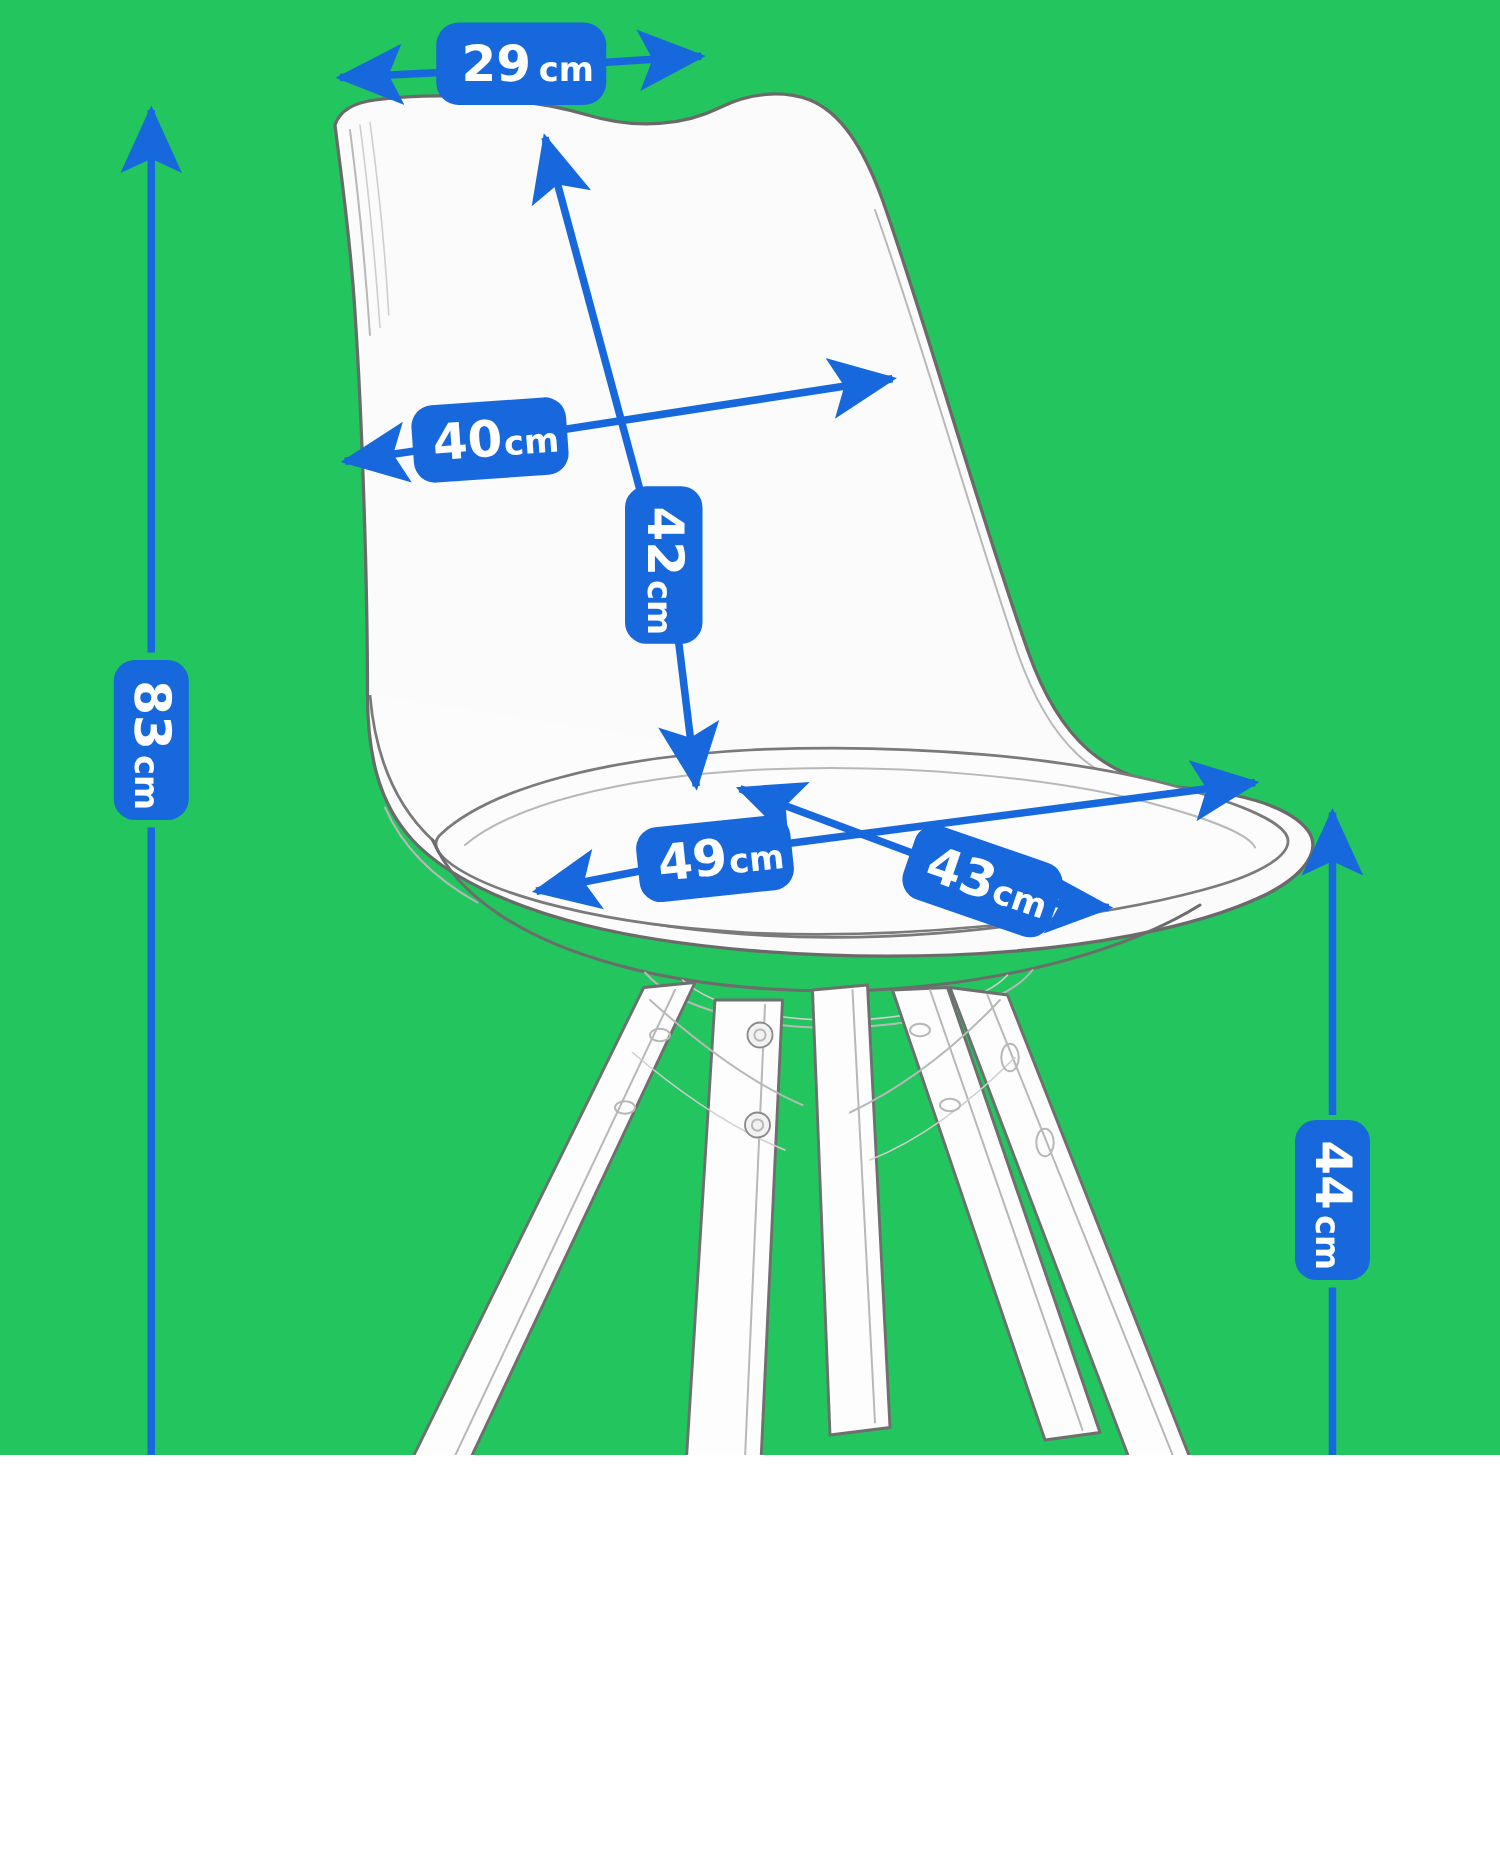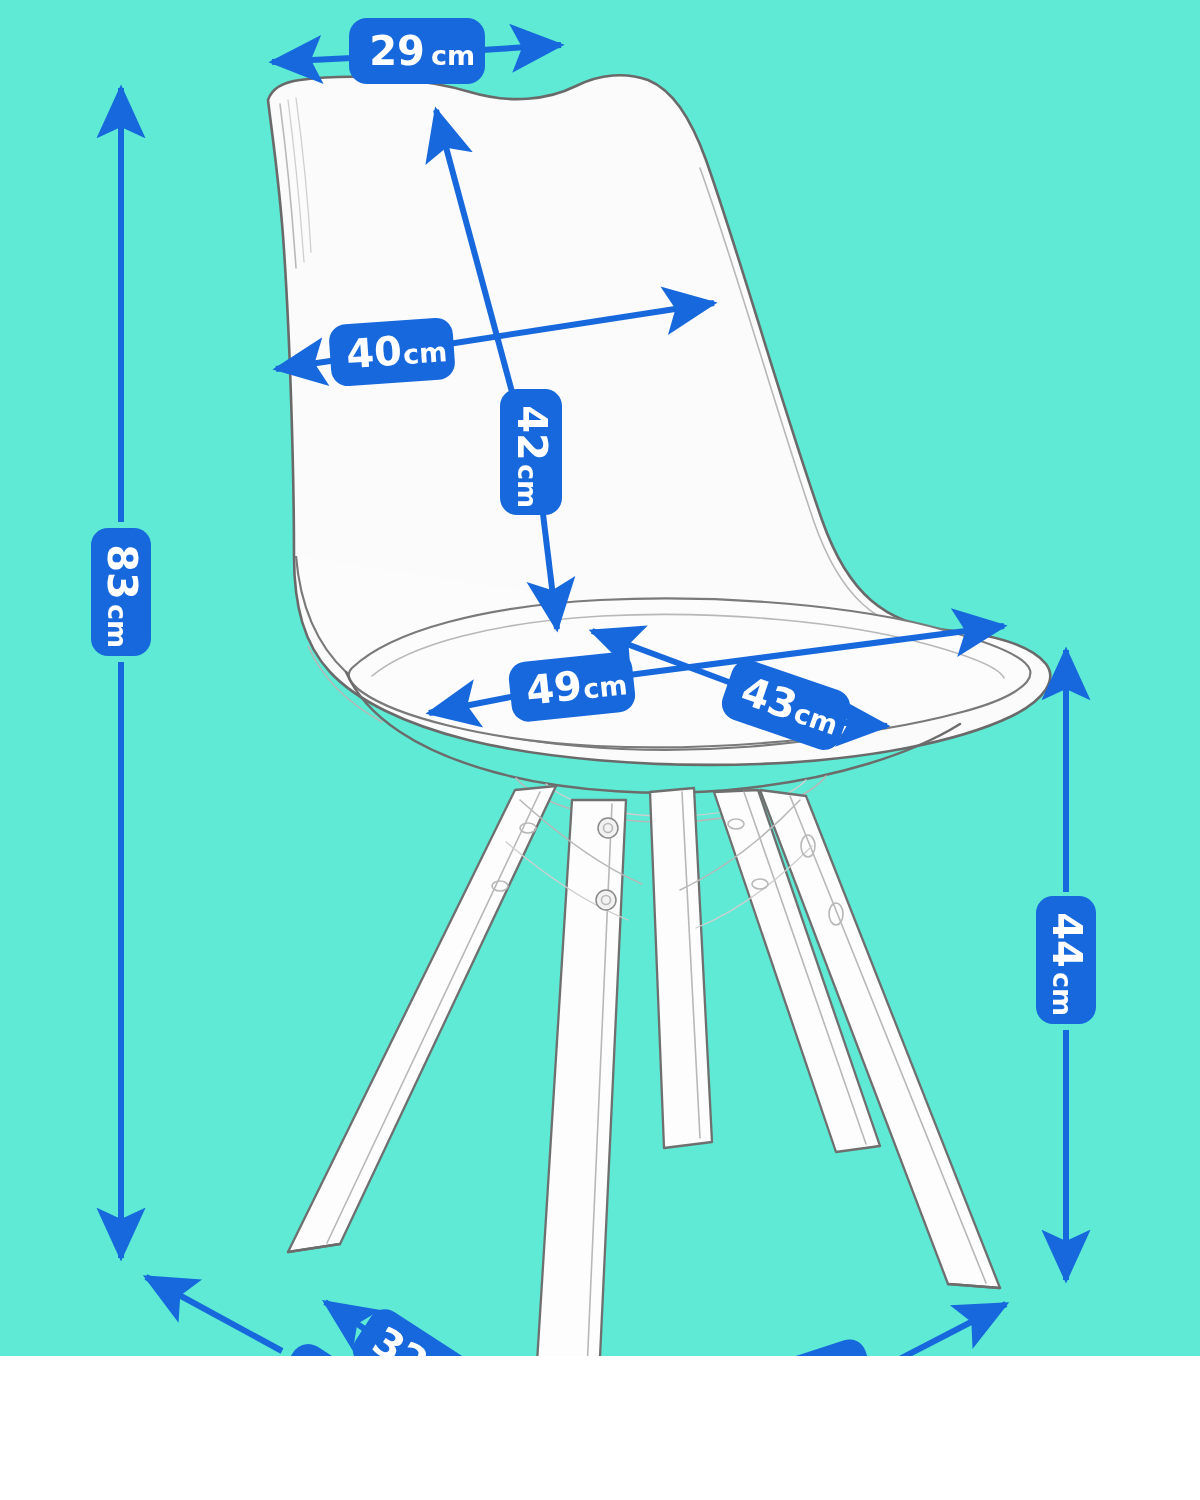--- a/index.html
+++ b/index.html
@@ -7,22 +7,22 @@
     margin: 0;
     padding: 0;
     background: #ffffff;
   }
   body {
     font-family: "DejaVu Sans", sans-serif;
   }
   #stage {
     position: relative;
     width: 1200px;
-    height: 1356px;
-    background: #5eead4;
+    height: 1164px;
+    background: #22c55e;
     overflow: hidden;
   }
   #diagram-svg {
     position: absolute;
     left: 0;
     top: 0;
     width: 1200px;
     height: 1500px;
   }
   .dim-text {

